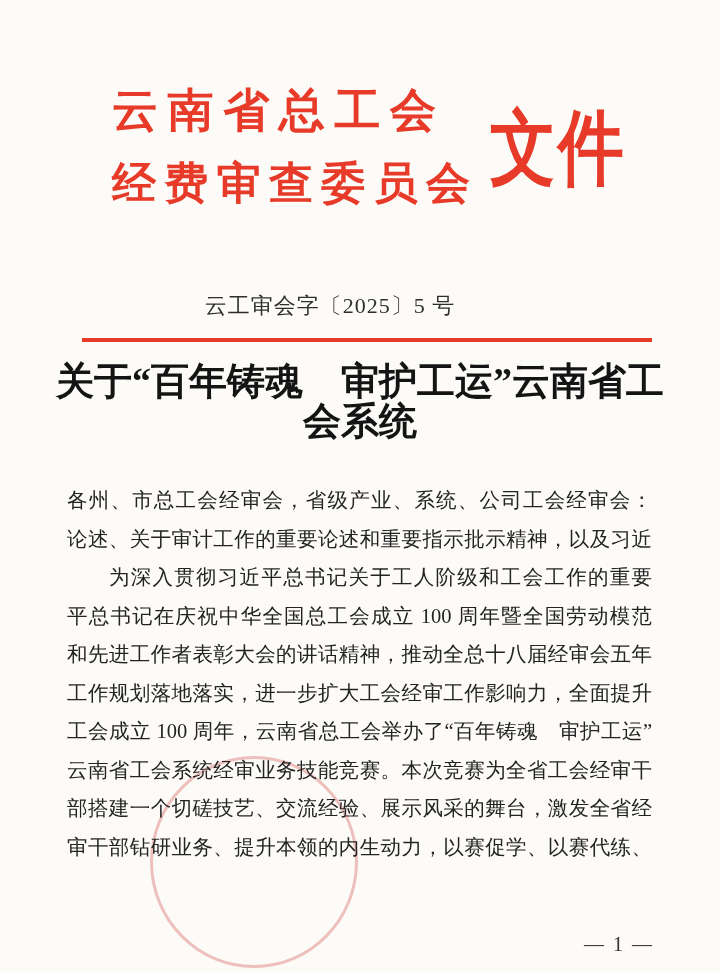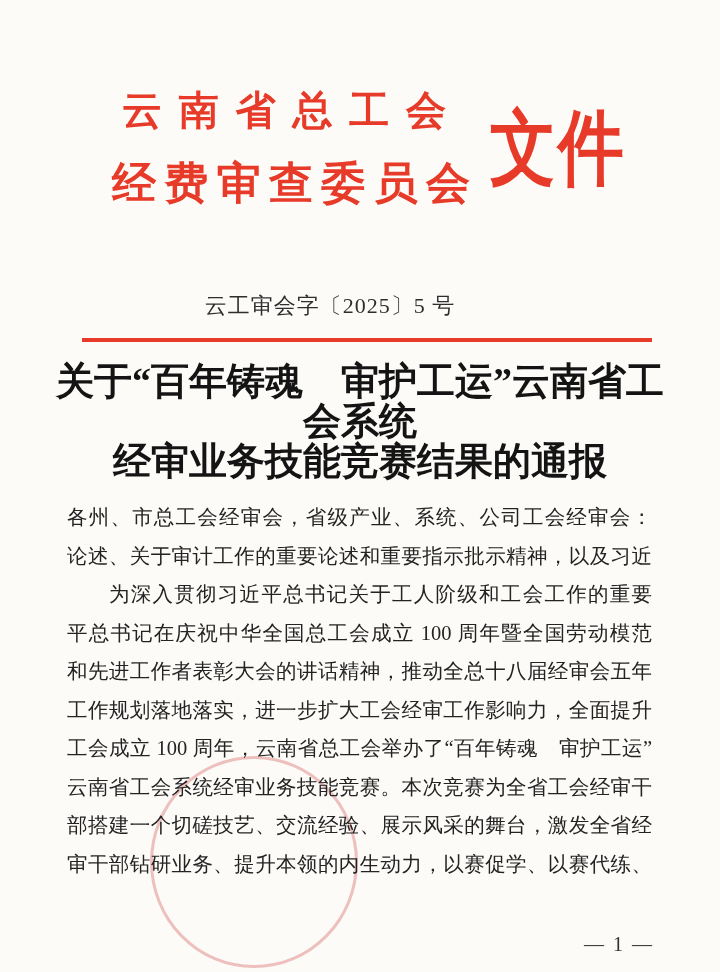--- a/index.html
+++ b/index.html
@@ -23,25 +23,24 @@
     left: 112px;
     top: 74px;
   }
   .org-line {
     color: var(--accent-red, #e73a28);
     font-weight: bold;
     line-height: 73px;
     white-space: nowrap;
   }
   .org-line1 {
-    font-size: 40px;
+    font-size: 46px;
     width: 324px;
     text-align: justify;
     text-align-last: justify;
-    margin-left: 10px;
   }
   .org-line2 {
     font-size: 44px;
     width: 358px;
     text-align: justify;
     text-align-last: justify;
   }
   .doc-type {
     position: absolute;
     left: 490px;
@@ -107,21 +106,20 @@
   
   .body-text {
     position: absolute;
     left: 67px;
     top: 481px;
     width: 585px;
     font-size: 20.5px;
     line-height: 38.5px;
     color: #232323;
     z-index: 1;
-    margin-top: 17px;
   }
   .body-line {
     text-align: justify;
     text-align-last: justify;
     height: 38.5px;
     overflow: hidden;
   }
   .body-line.indent {
     padding-left: 42px;
   }
@@ -147,21 +145,20 @@
   </div>
 
   <div class="doc-type">文件</div>
 
   <div class="doc-number">云工审会字〔2025〕5 号</div>
 
   <div class="red-rule"></div>
 
   <div class="title">
     <div>关于“百年铸魂　审护工运”云南省工会系统</div>
-    <div>经审业务技能竞赛结果的通报</div>
   </div>
 
   <div class="seal"></div>
 
   <div class="body-text">
     <div class="body-line">各州、市总工会经审会，省级产业、系统、公司工会经审会：</div>
     <div class="body-line">论述、关于审计工作的重要论述和重要指示批示精神，以及习近</div>
     <div class="body-line indent">为深入贯彻习近平总书记关于工人阶级和工会工作的重要</div>
     <div class="body-line">平总书记在庆祝中华全国总工会成立 100 周年暨全国劳动模范</div>
     <div class="body-line">和先进工作者表彰大会的讲话精神，推动全总十八届经审会五年</div>

